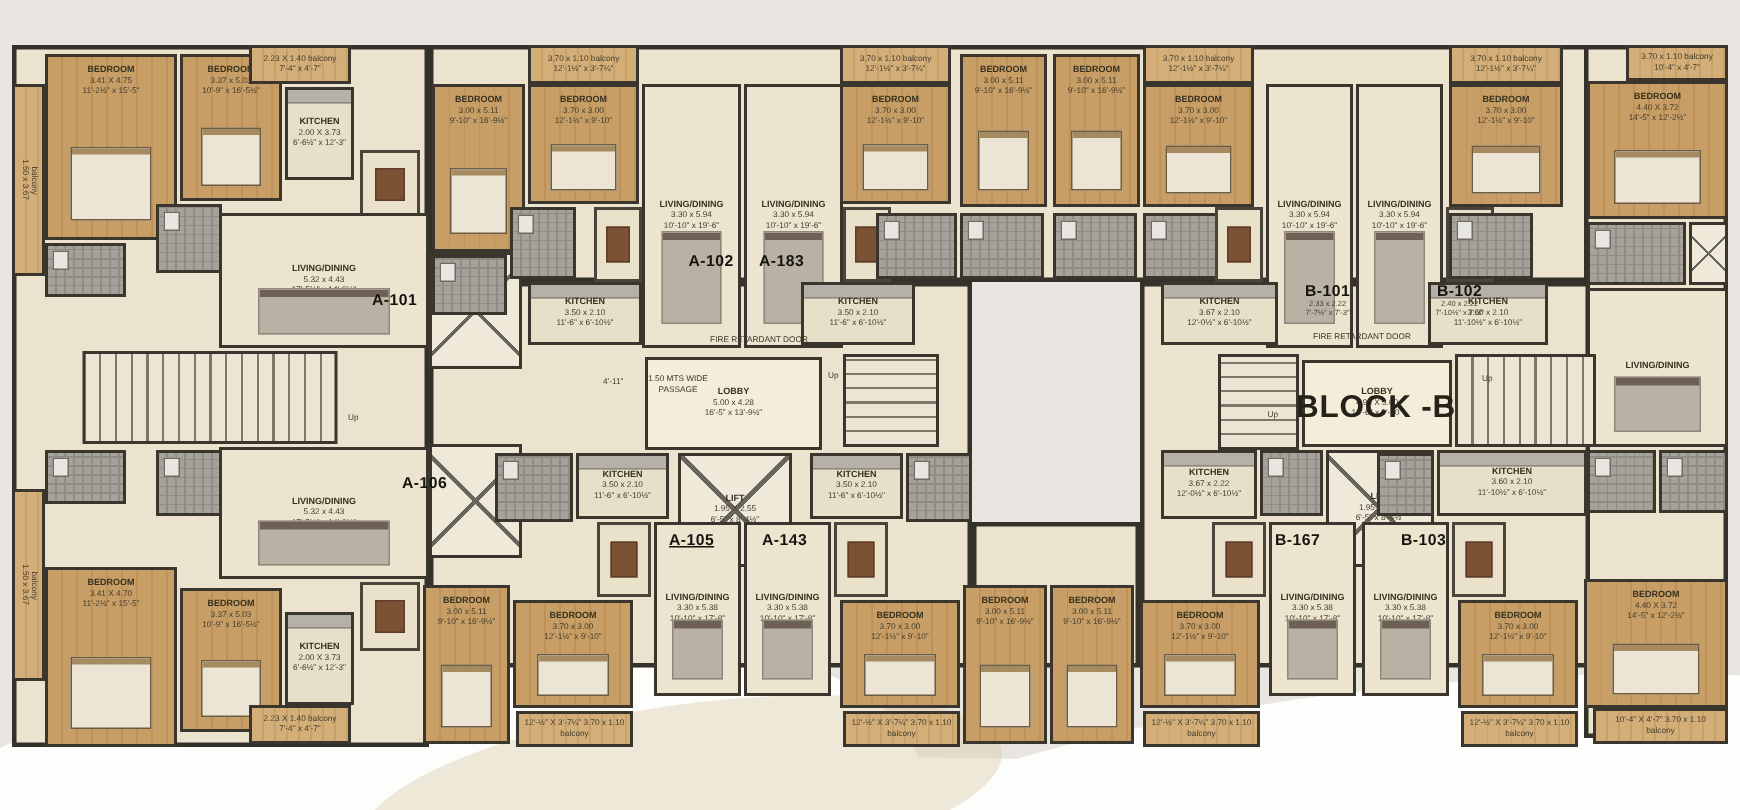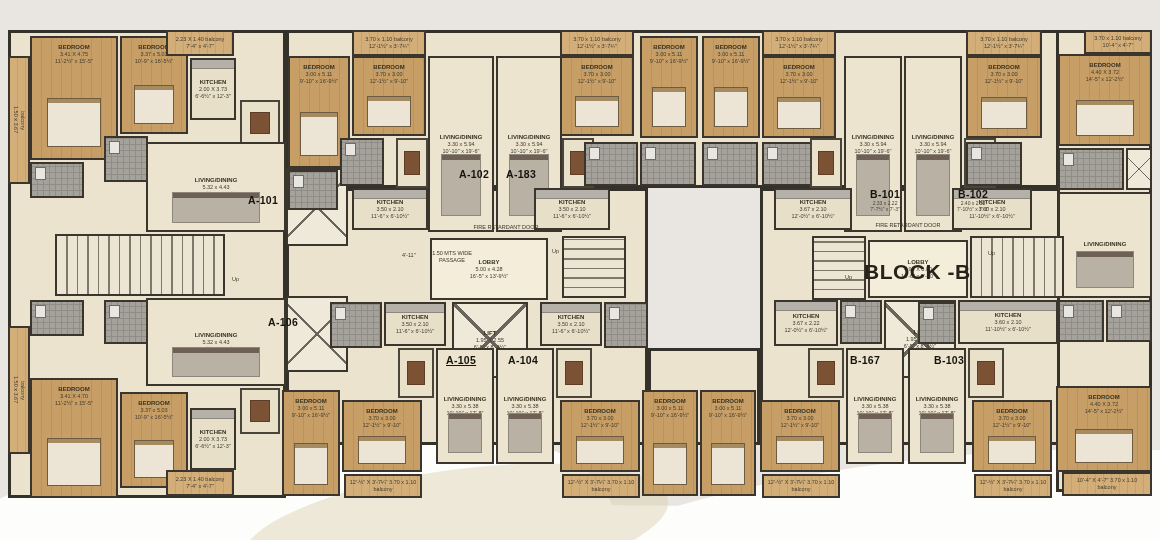--- a/index.html
+++ b/index.html
@@ -496,21 +496,21 @@
     <div class="unit" style="left: 506px; top: 168px;">
       <div class="uid">A-183</div>
     </div>
     <div class="unit" style="left: 224px; top: 316px; margin-left: 44px;">
       <div class="uid">A-106</div>
     </div>
     <div class="unit" style="left: 446px; top: 354px; text-decoration: underline;">
       <div class="uid">A-105</div>
     </div>
     <div class="unit" style="left: 508px; top: 354px;">
-      <div class="uid">A-104</div>
+      <div class="uid">A-143</div>
     </div>
     <div class="unit" style="left: 870px; top: 188px;">
       <div class="uid">B-101</div>
       <div class="ln">2.33 x 2.22</div>
       <div class="ln">7'-7½" x 7'-3"</div>
     </div>
     <div class="unit" style="left: 957px; top: 188px;">
       <div class="uid">B-102</div>
       <div class="ln">2.40 x 2.22</div>
       <div class="ln">7'-10½" x 7'-3"</div>

